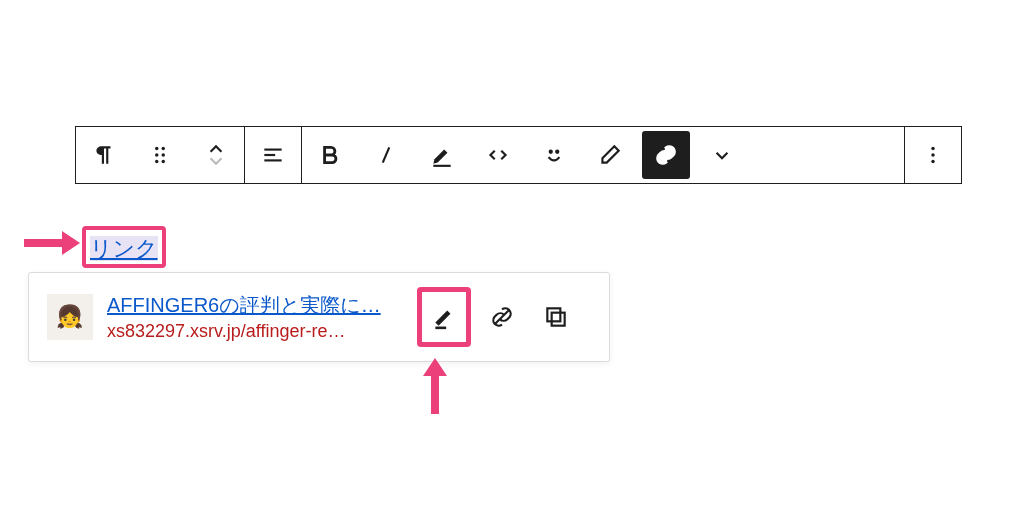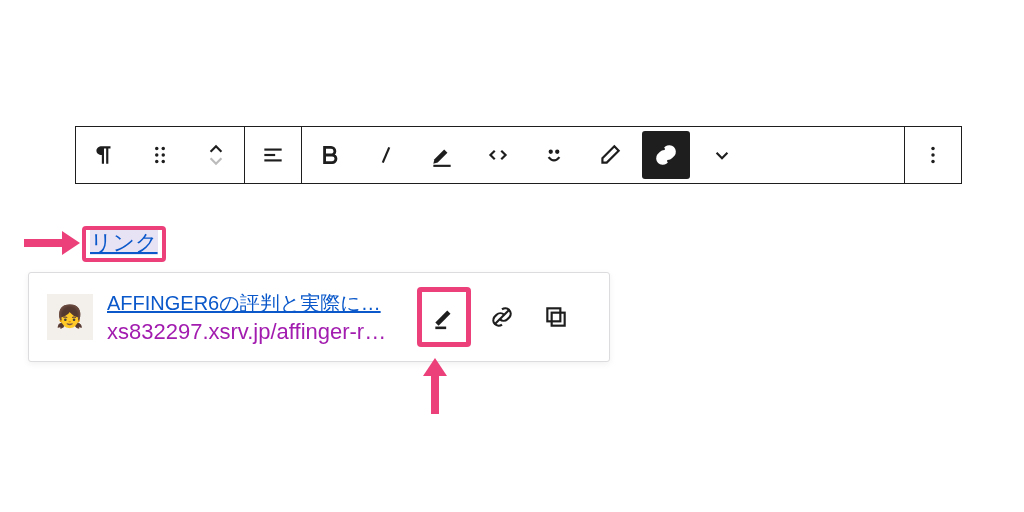--- a/index.html
+++ b/index.html
@@ -55,21 +55,21 @@
     align-items: center;
   }
   .link-word {
     color: #0a58ca;
     text-decoration: underline;
     text-underline-offset: 2px;
     background: #e8e2f5;
   }
   .highlight-box {
     border: 4px solid #ec407a;
-    padding: 2px 4px 4px 4px;
+    padding: 8px 4px 4px 4px;
     border-radius: 4px;
     display: inline-block;
     line-height: 1;
   }
   .arrow-horiz {
     position: absolute;
     top: 228px;
     left: 22px;
     color: #ec407a;
   }
@@ -104,22 +104,22 @@
   }
   .link-title {
     color: #0a58ca;
     text-decoration: underline;
     font-size: 20px;
     white-space: nowrap;
     overflow: hidden;
     text-overflow: ellipsis;
   }
   .link-url {
-    color: #a21caf;
-    font-size: 22px;
+    color: #b91c1c;
+    font-size: 18px;
     white-space: nowrap;
     overflow: hidden;
     text-overflow: ellipsis;
     margin-top: 2px;
   }
   .popup-actions {
     display: flex;
     align-items: center;
     gap: 8px;
     margin-left: 6px;

